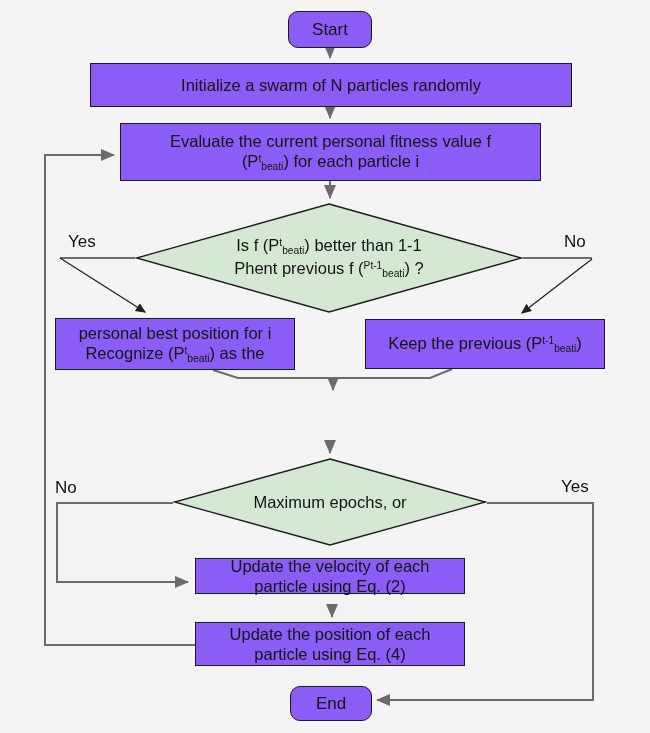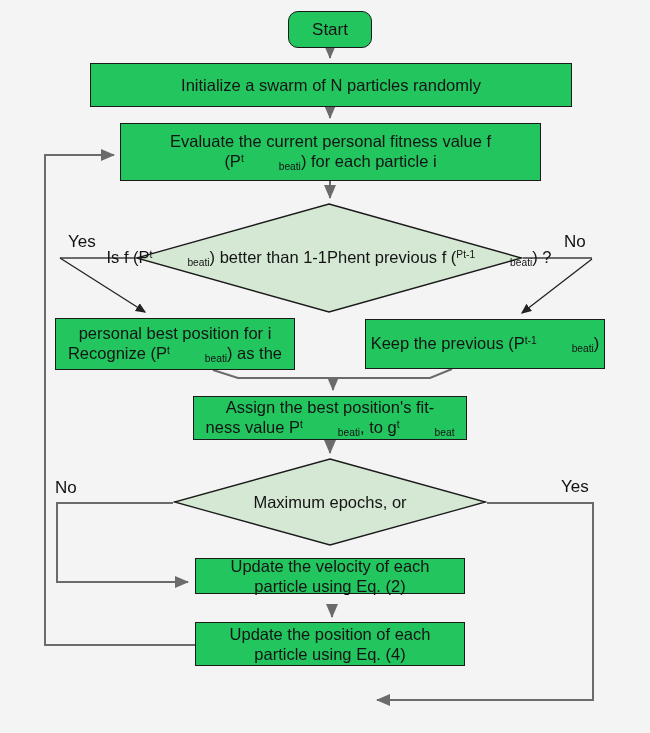--- a/index.html
+++ b/index.html
@@ -1,34 +1,34 @@
 <!DOCTYPE html>
 <html><head>
 <meta charset="utf-8">
 <style>
   * { margin:0; padding:0; box-sizing:border-box; }
   html,body { background:#e9e9e9; font-family:"Liberation Sans", sans-serif; }
   .stage { position:relative; width:650px; height:733px; background:#f3f4f3; overflow:hidden; }
   .edges { position:absolute; left:0; top:0; width:650px; height:733px; }
   .node {
-    position:absolute; background:#22c55e; border:1.6px solid #1a1a1a;
+    position:absolute; background:#8b5cf6; border:1.6px solid #1a1a1a;
     display:flex; flex-direction:column; justify-content:center; align-items:center;
     text-align:center; color:#141414; font-size:16.5px; line-height:1.24;
   }
   .pill { border-radius:10px; font-size:17px; }
   .diamond { position:absolute; }
   .diamond svg { position:absolute; left:0; top:0; }
   .dtext {
     position:absolute; left:0; top:0; right:0; bottom:0;
-    display:flex; justify-content:center; align-items:center;
+    display:flex; flex-direction:column; justify-content:center; align-items:center;
     text-align:center; font-size:16.5px; line-height:1.24; color:#141414;
   }
   .elabel { position:absolute; font-size:17px; color:#111; }
   sup.sp { font-size:0.62em; vertical-align:0.5em; }
-  sub.sb { font-size:0.62em; vertical-align:-0.28em;margin-left:35px; }
+  sub.sb { font-size:0.62em; vertical-align:-0.28em; }
   .tline { white-space:nowrap; }
 </style>
 </head>
 <body>
 
 <div class="stage">
 
   <svg class="edges" viewBox="0 0 650 733">
     <defs>
       <marker id="ag" markerWidth="9" markerHeight="8" refX="6.5" refY="3" orient="auto">
@@ -96,26 +96,20 @@
       <span>Recognize (P</span><sup class="sp">t</sup><sub class="sb">beati</sub><span>) as the</span>
     </div>
   </div>
 
   <div class="node" style="left:365px; top:319px; width:240px; height:50px;">
     <div class="tline">
       <span>Keep the previous (P</span><sup class="sp">t-1</sup><sub class="sb">beati</sub><span>)</span>
     </div>
   </div>
 
-  <div class="node" style="left:193px; top:396px; width:274px; height:44px;">
-    <div class="tline">Assign the best position's fit-</div>
-    <div class="tline">
-      <span>ness value P</span><sup class="sp">t</sup><sub class="sb">beati</sub><span>, to g</span><sup class="sp">t</sup><sub class="sb">beat</sub>
-    </div>
-  </div>
 
   <div class="diamond" style="left:173px; top:458px; width:314px; height:88px;">
     <svg width="314" height="88">
       <polygon points="157,1 312.5,44 157,87 1.5,44" fill="#d5e8d4" stroke="#1a1a1a" stroke-width="1.3"></polygon>
     </svg>
     <div class="dtext">
       <div class="tline">Maximum epochs, or</div>
     </div>
   </div>
 
@@ -125,14 +119,17 @@
   <div class="node" style="left:195px; top:558px; width:270px; height:36px;">
     <div class="tline">Update the velocity of each</div>
     <div class="tline">particle using Eq. (2)</div>
   </div>
 
   <div class="node" style="left:195px; top:622px; width:270px; height:44px;">
     <div class="tline">Update the position of each</div>
     <div class="tline">particle using Eq. (4)</div>
   </div>
 
+  <div class="node pill" style="left:290px; top:686px; width:82px; height:35px;">
+    <div class="tline">End</div>
+  </div>
 
 </div>
 
 </body></html>

